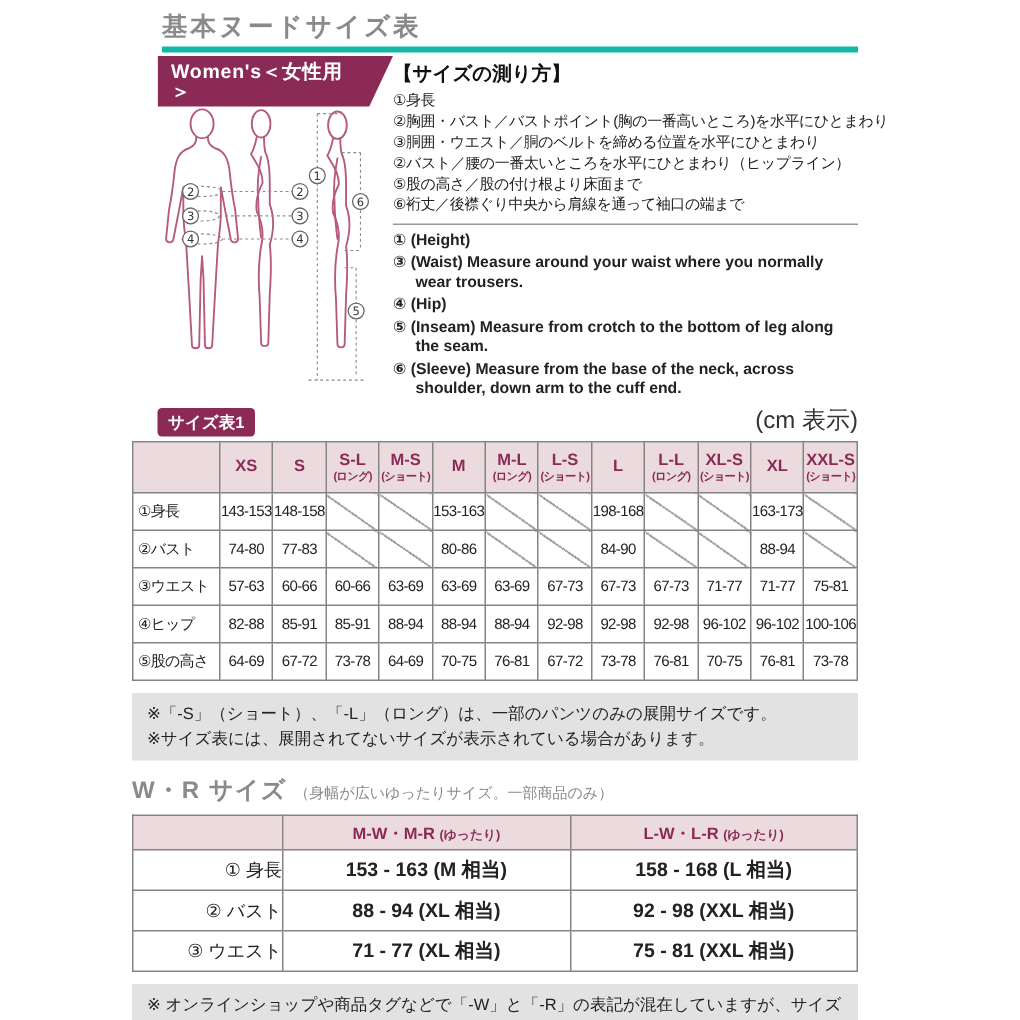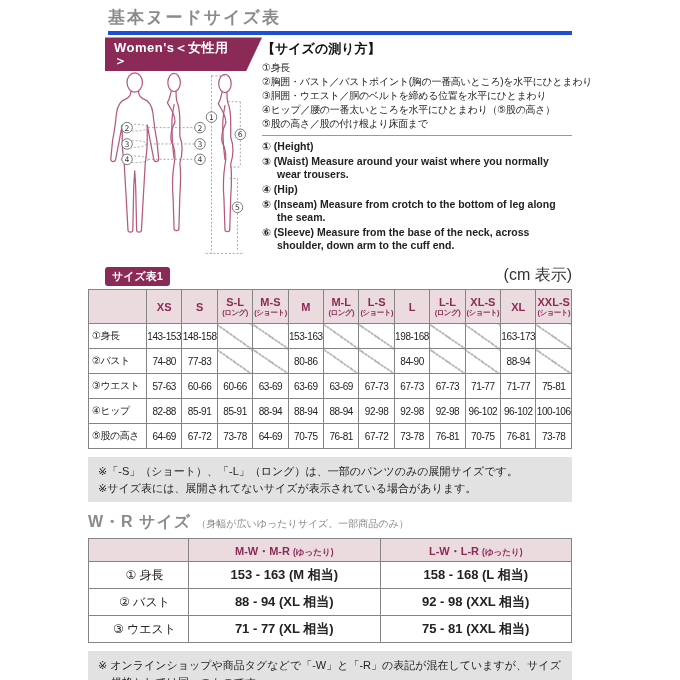--- a/index.html
+++ b/index.html
@@ -2,21 +2,21 @@
 <html><head>
 <meta charset="utf-8">
 <style>
   html,body{margin:0;padding:0;background:#fff;}
   .page{width:680px;height:680px;background:#fff;overflow:hidden;
         font-family:"Liberation Sans","DejaVu Sans",sans-serif;color:#222;}
   .content{padding:8px 0 0 88px;width:484px;}
 
   
   .title{margin-left:20px;font-size:17px;font-weight:bold;color:#8a8a8a;
-         letter-spacing:2px;padding-bottom:3px;border-bottom:4px solid #1d4ed8;line-height:1.2;}
+         letter-spacing:2px;padding-bottom:3px;border-bottom:4px solid #14b8a6;line-height:1.2;}
   .banner{display:inline-block;margin:2px 0 0 17px;background:#8b2a57;color:#fff;
           font-weight:bold;font-size:13px;line-height:1;padding:4px 24px 4px 9px;
           clip-path:polygon(0 0,100% 0,calc(100% - 16px) 100%,0 100%);letter-spacing:.5px;}
 
   .row1{display:flex;}
   .leftcol{width:174px;flex:none;}
   .rightcol{flex:1;padding-top:5px;width:310px;}
 
   .fig{margin:0 0 0 13px;display:block;}
   .mh{font-size:13px;font-weight:bold;color:#111;margin:0 0 3px;}
@@ -47,21 +47,21 @@
   .wr-head{margin:10px 0 5px;display:flex;align-items:baseline;gap:5px;}
   .wr-title{font-size:16px;font-weight:bold;color:#8a8a8a;letter-spacing:1px;}
   .wr-sub{font-size:10px;color:#8a8a8a;}
 
   
   table.t2{width:100%;border-collapse:collapse;table-layout:fixed;}
   .t2 th,.t2 td{border:1px solid #848484;padding:0;}
   .t2 thead th{background:#ecdbde;color:#8b2a57;height:22px;text-align:center;vertical-align:middle;}
   .t2 .hl2{font-size:11px;font-weight:bold;}
   .t2 .hs2{font-size:8.5px;font-weight:bold;}
-  .t2 tbody th{font-size:12px;font-weight:normal;text-align:center;padding-left:12px;
+  .t2 tbody th{font-size:12px;font-weight:normal;text-align:right;padding-left:12px;
                white-space:nowrap;background:#fff;height:26px;}
   .t2 tbody td{font-size:13px;font-weight:bold;text-align:center;white-space:nowrap;background:#fff;}
 
   svg .body{fill:none;stroke:#b5597f;stroke-width:1.3;stroke-linejoin:round;stroke-linecap:round;}
   svg .meas{fill:none;stroke:#8a8a8a;stroke-width:0.8;stroke-dasharray:2,2;}
   svg .mk circle{fill:#fff;stroke:#666;stroke-width:0.9;}
   svg .mk text{font-size:8px;fill:#333;text-anchor:middle;font-family:"DejaVu Sans",sans-serif;}
 </style>
 </head>
 <body>
@@ -149,22 +149,23 @@
           </g>
         </svg>
       </div>
 
       <div class="rightcol">
         <div class="mh">【サイズの測り方】</div>
         <div id="jp-lines">
             <div class="jp">①身長</div>
             <div class="jp">②胸囲・バスト／バストポイント(胸の一番高いところ)を水平にひとまわり</div>
             <div class="jp">③胴囲・ウエスト／胴のベルトを締める位置を水平にひとまわり</div>
-            <div class="jp">④ヒップ／腰の一番太いところを水平にひとまわり（⑤股の高さ）</div>
+            <div class="jp">②バスト／腰の一番太いところを水平にひとまわり（ヒップライン）</div>
             <div class="jp">⑤股の高さ／股の付け根より床面まで</div>
+            <div class="jp">⑥裄丈／後襟ぐり中央から肩線を通って袖口の端まで</div>
           </div>
         <hr class="divider">
         <div id="en-lines">
             <div class="en">① (Height)</div>
             <div class="en">③ (Waist) Measure around your waist where you normally wear trousers.</div>
             <div class="en">④ (Hip)</div>
             <div class="en">⑤ (Inseam) Measure from crotch to the bottom of leg along the seam.</div>
             <div class="en">⑥ (Sleeve) Measure from the base of the neck, across shoulder, down arm to the cuff end.</div>
           </div>
       </div>

